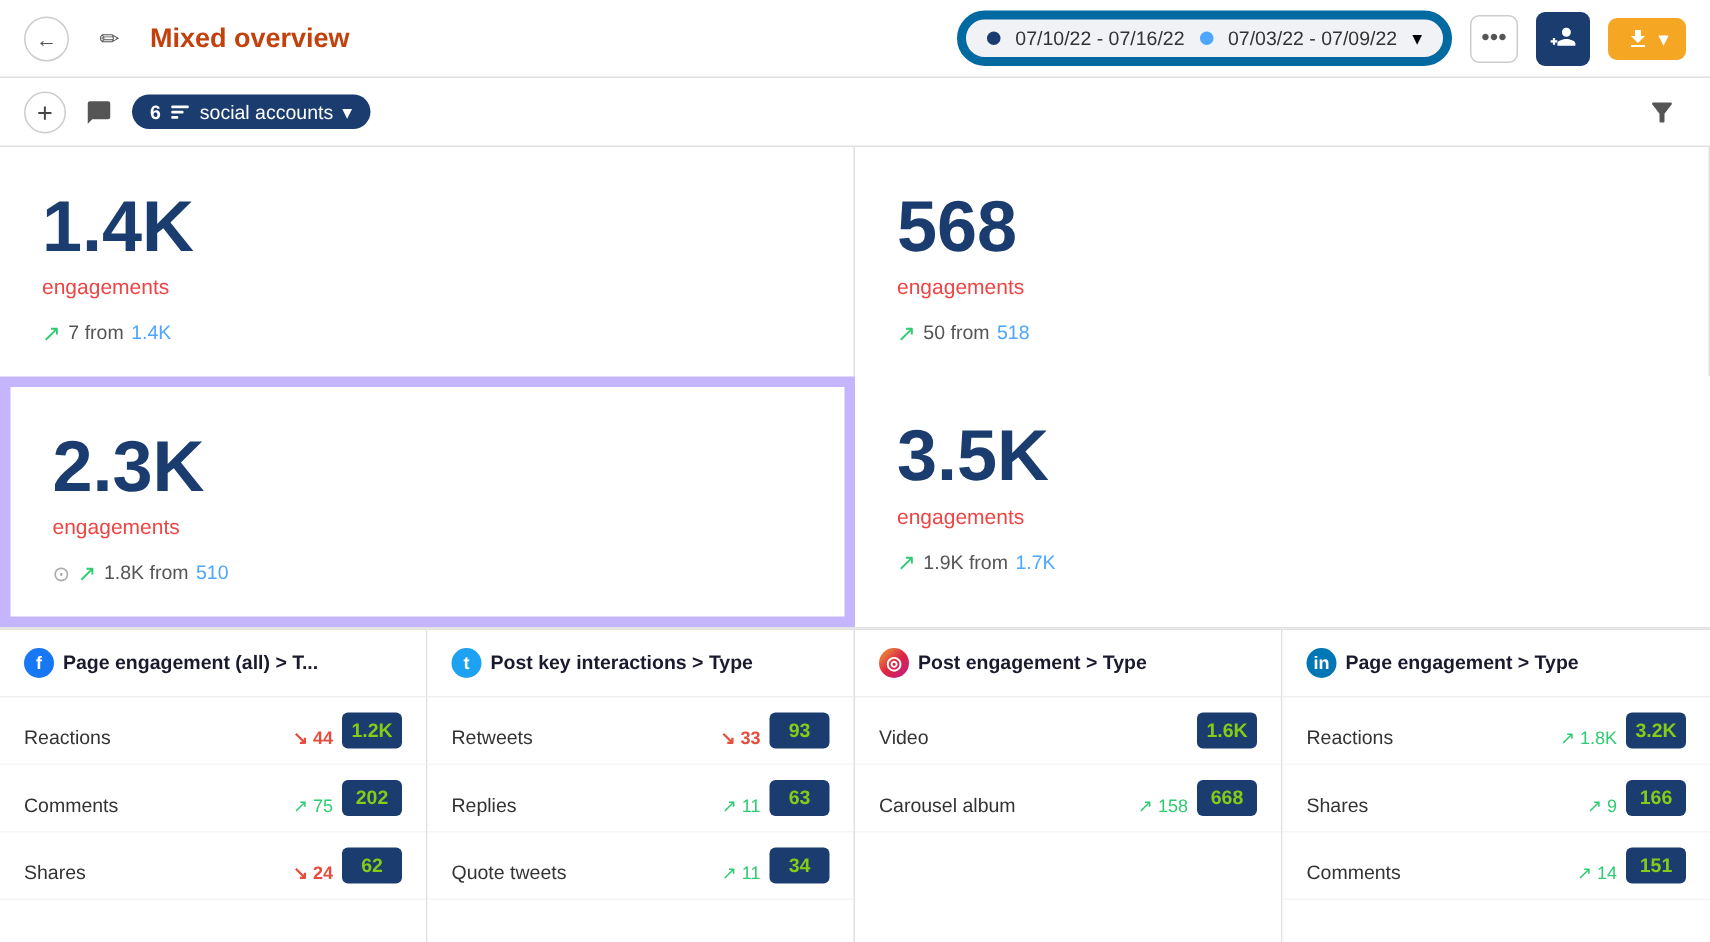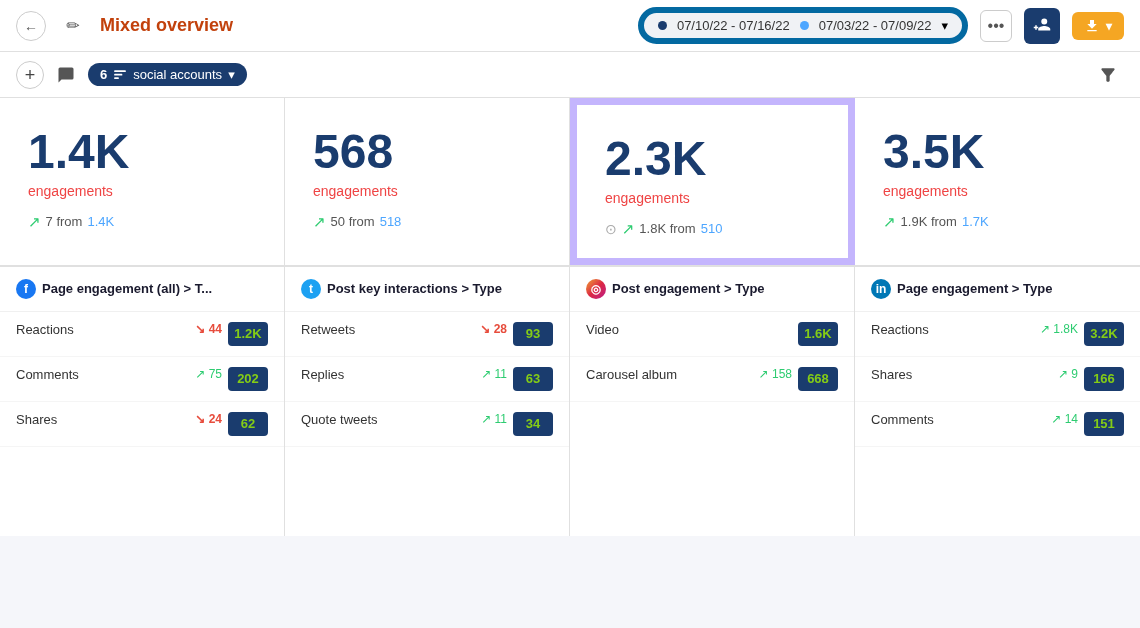--- a/index.html
+++ b/index.html
@@ -63,21 +63,21 @@
     .filter-btn {
       margin-left: auto; width: 32px; height: 32px; display: flex; align-items: center;
       justify-content: center; cursor: pointer; color: #444; font-size: 18px;
     }
 
     
     .main { background: #f5f6fa; padding: 0; overflow: hidden; }
 
     
     .stats-row {
-      display: grid; grid-template-columns: repeat(4, 1fr);
+      display: grid; grid-template-columns: repeat(2, 1fr);
       border-bottom: 1px solid #e0e0e0; background: #fff;
     }
     .stat-card {
       padding: 28px 28px 20px; border-right: 1px solid #e0e0e0;
       background: #fff; position: relative;
     }
     .stat-card.selected {
       border: 7px solid #c4b5fd; background: #fff;
     }
     .stat-card:last-child { border-right: none; }
@@ -108,21 +108,21 @@
       display: flex; align-items: center; gap: 6px; padding: 12px 16px;
       border-bottom: 1px solid #f0f0f0; font-size: 13px; font-weight: 600; color: #1a1a2e;
     }
     .platform-icon { width: 20px; height: 20px; border-radius: 50%; display: inline-flex; align-items: center; justify-content: center; font-size: 12px; font-weight: 700; }
     .fb-icon { background: #1877f2; color: #fff; }
     .tw-icon { background: #1da1f2; color: #fff; }
     .ig-icon { background: linear-gradient(135deg, #f09433, #e6683c, #dc2743, #cc2366, #bc1888); color: #fff; }
     .li-icon { background: #0077b5; color: #fff; }
 
     .panel-row {
-      display: flex; align-items: flex-start; padding: 10px 16px; border-bottom: 1px solid #f5f5f5;
+      display: flex; align-items: flex-end; padding: 10px 16px; border-bottom: 1px solid #f5f5f5;
       font-size: 13px; color: #333;
     }
     .row-label { flex: 1; }
     .row-change { display: flex; align-items: center; gap: 3px; margin-right: 6px; font-size: 12px; }
     .change-up { color: #2ecc71; }
     .change-down { color: #e74c3c; font-weight: bold; }
     .row-badge {
       min-width: 40px; height: 24px; background: #1a3c6e; color: #84cc16;
       border-radius: 4px; font-size: 13px; font-weight: 600;
       display: flex; align-items: center; justify-content: center; padding: 0 6px;
@@ -255,21 +255,21 @@
   </div>
       <div class="panel">
     <div class="panel-header">
       <span class="platform-icon tw-icon">t</span>
       <span>Post key interactions &gt; Type</span>
     </div>
 
 
       <div class="panel-row">
         <span class="row-label">Retweets</span>
-        <span class="row-change change-down">↘ 28</span>
+        <span class="row-change change-down">↘ 33</span>
         <span class="row-badge">93</span>
       </div>
 
       <div class="panel-row">
         <span class="row-label">Replies</span>
         <span class="row-change change-up">↗ 11</span>
         <span class="row-badge">63</span>
       </div>
 
       <div class="panel-row">

